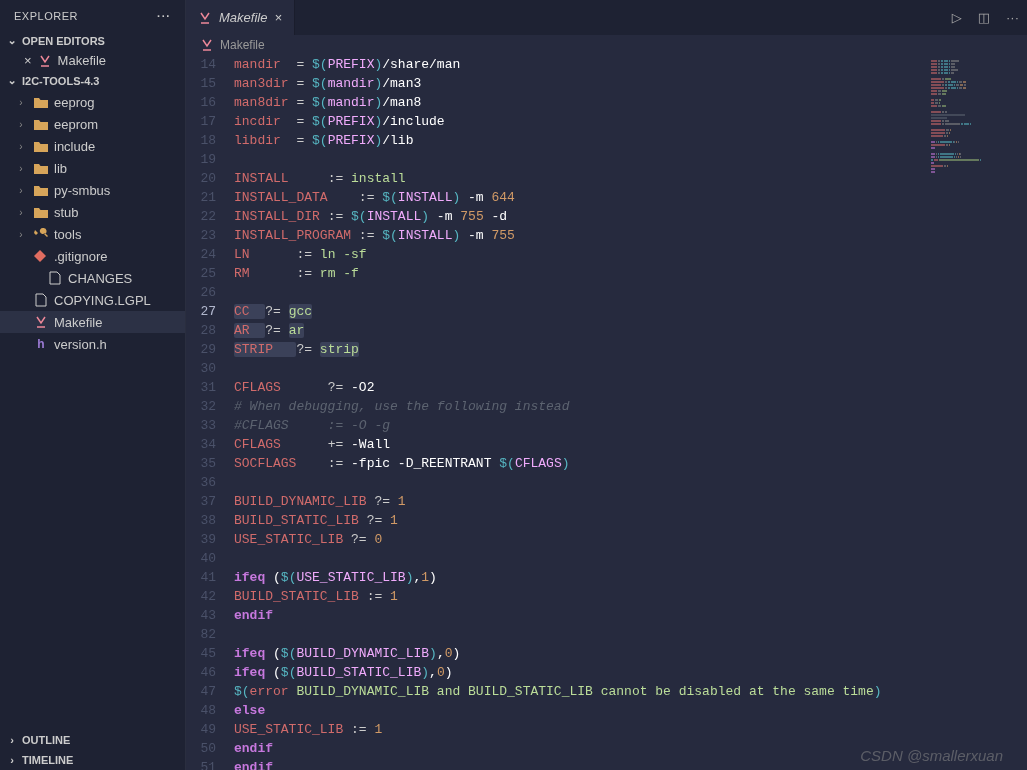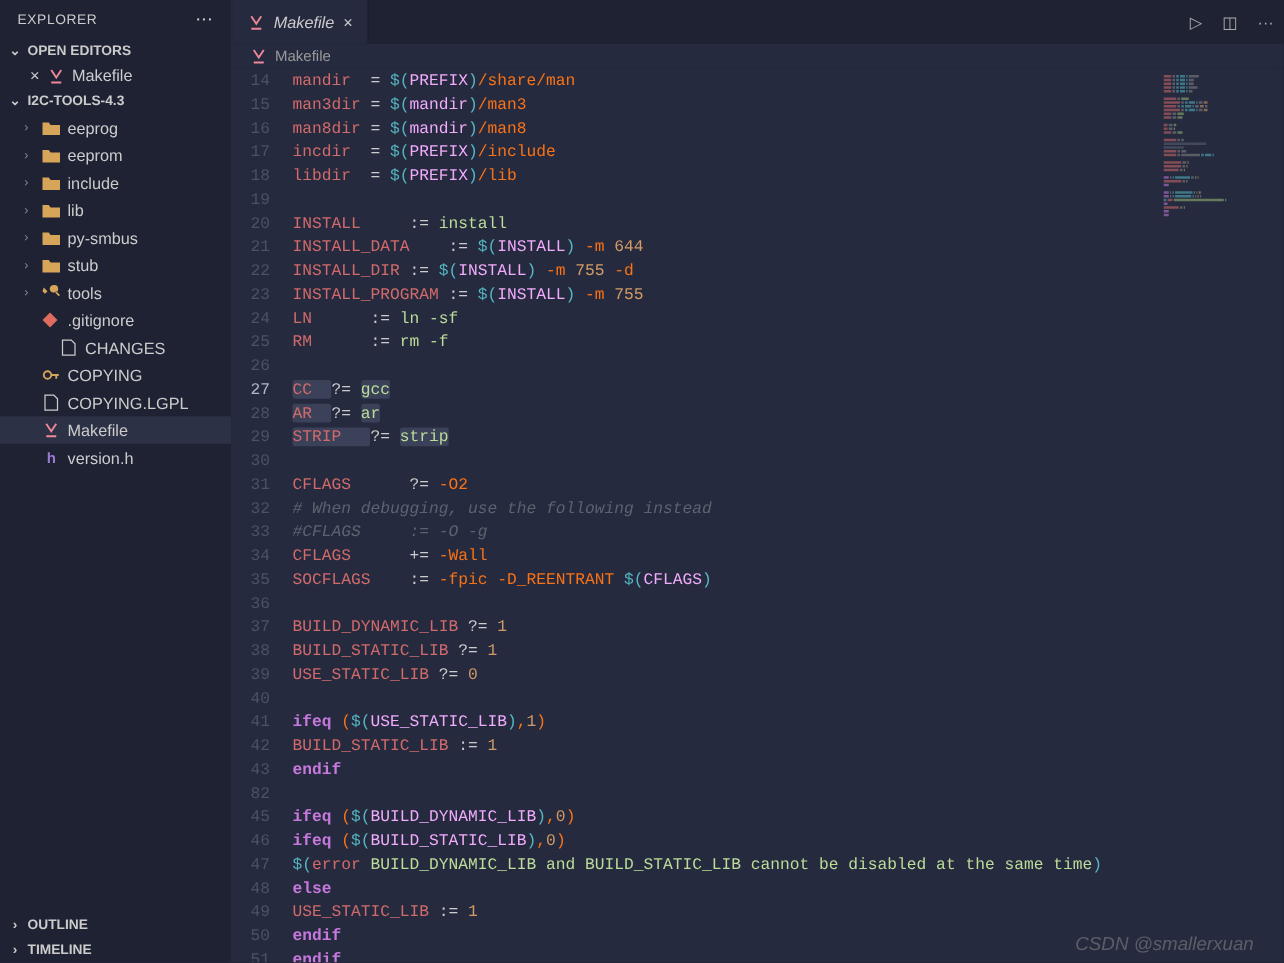--- a/index.html
+++ b/index.html
@@ -124,21 +124,21 @@
 }
 .gutter .ln { height: 19px; }
 .gutter .ln.cur { color: #b0b6cc; }
 .code-lines { flex: 1; white-space: pre; padding-left: 0; }
 .cl { height: 19px; }
 .tk-var { color: #d16b6b; }
 .tk-assign { color: #ccc; }
 .tk-func { color: #56b6c2; }
 .tk-func2 { color: #f0abfc; }
 .tk-str { color: #bbdd99; }
-.tk-path { color: #f97316; text-align: center; }
+.tk-path { color: #ffffff; text-align: center; }
 .tk-num { color: #d19a66; }
 .tk-kw { color: #c678dd; font-weight: bold; }
 .tk-comment { color: #5c6370; font-style: italic; }
 .tk-highlight { background: #3b4159; border-radius: 2px; }
 .minimap {
   width: 100px;
   background: #262a3e;
   position: absolute;
   right: 0;
   top: 0;
@@ -259,30 +259,20 @@
         <span>.gitignore</span>
       </div>
       <div class="tree-item" style="padding-left: 28px;">
         <span class="chev"></span>
         <span class="ficon">
           <svg width="16" height="14" viewBox="0 0 16 14">
             <path d="M3 1 h7 l3 3 v9 H3 z" fill="none" stroke="#ccc" stroke-width="1"></path>
           </svg>
         </span>
         <span>CHANGES</span>
-      </div>
-      <div class="tree-item" style="padding-left: 14px;">
-        <span class="chev"></span>
-        <span class="ficon">
-          <svg width="16" height="14" viewBox="0 0 16 14">
-            <circle cx="5" cy="7" r="3" fill="none" stroke="#d7a55a" stroke-width="1.5"></circle>
-            <path d="M8 7 h6 M12 7 v3" stroke="#d7a55a" stroke-width="1.5"></path>
-          </svg>
-        </span>
-        <span>COPYING</span>
       </div>
       <div class="tree-item" style="padding-left: 14px;">
         <span class="chev"></span>
         <span class="ficon">
           <svg width="16" height="14" viewBox="0 0 16 14">
             <path d="M3 1 h7 l3 3 v9 H3 z" fill="none" stroke="#ccc" stroke-width="1"></path>
           </svg>
         </span>
         <span>COPYING.LGPL</span>
       </div>

